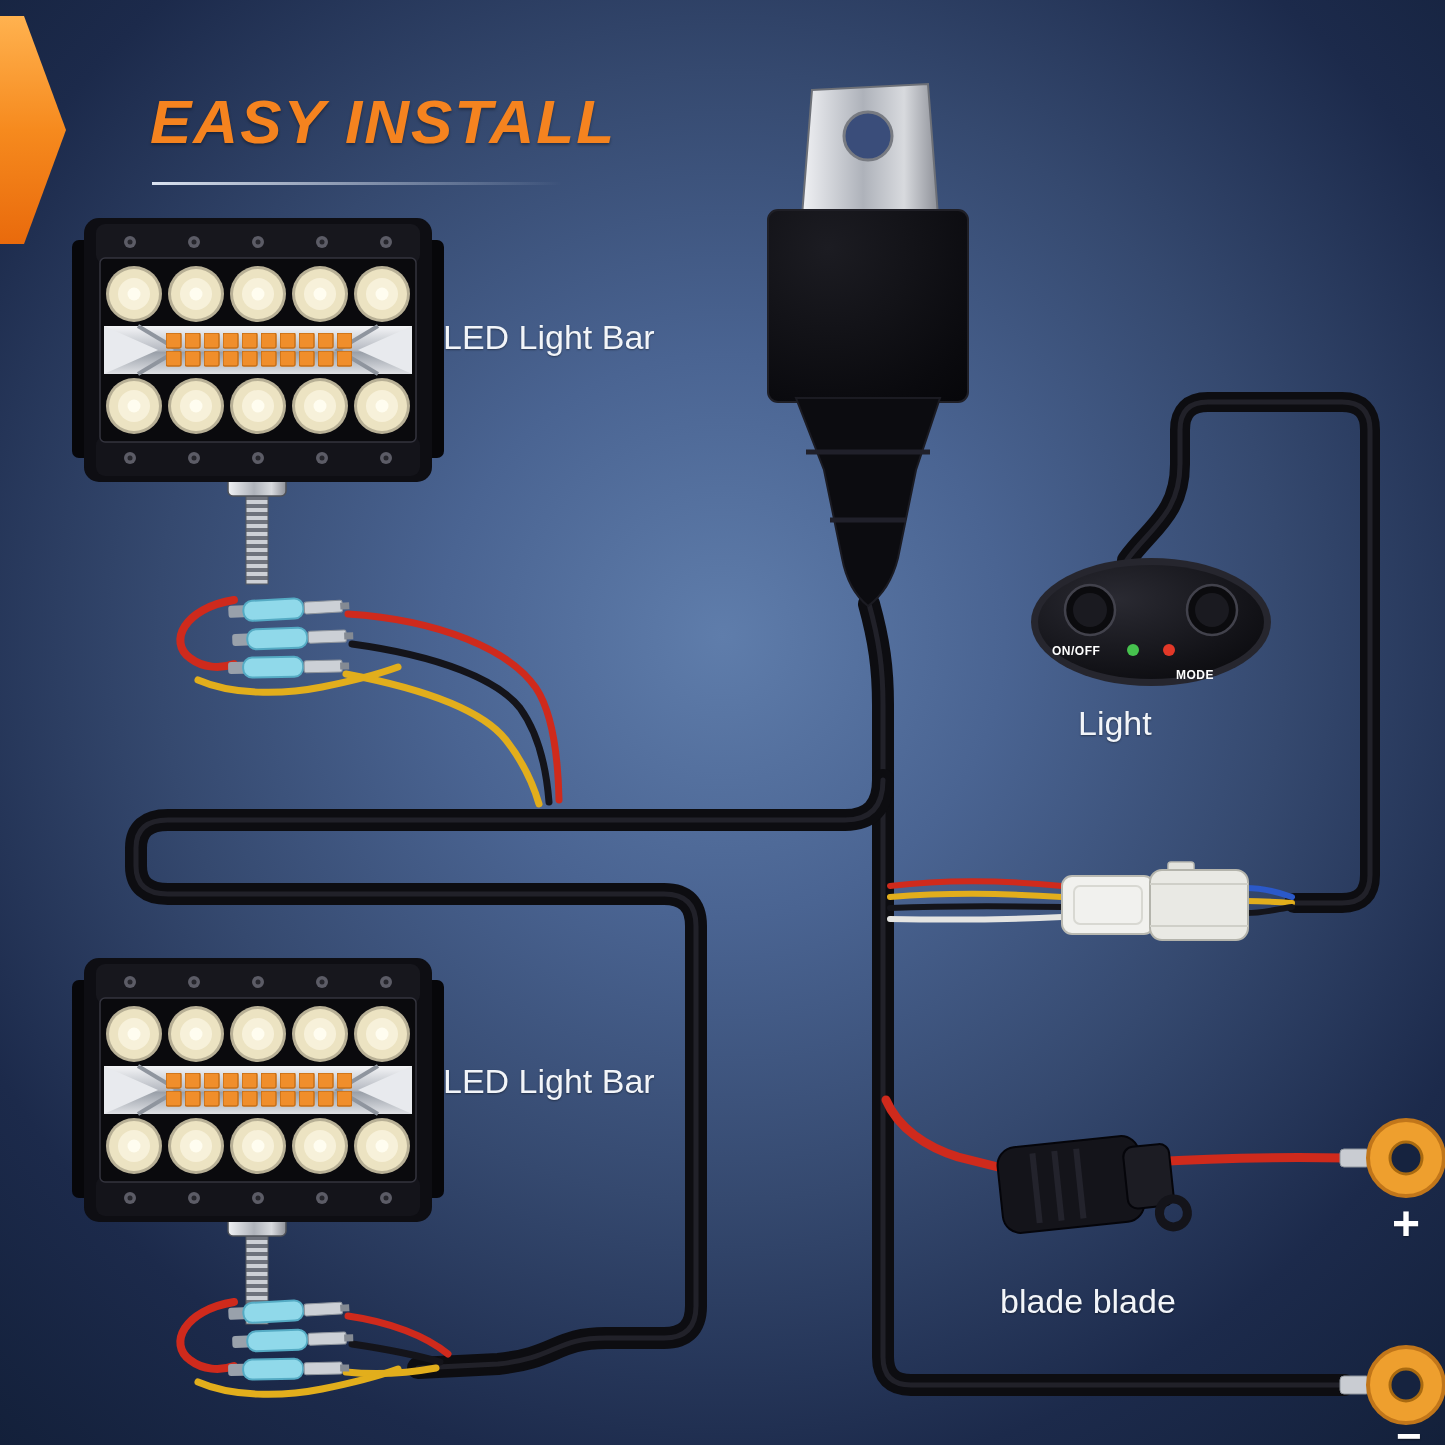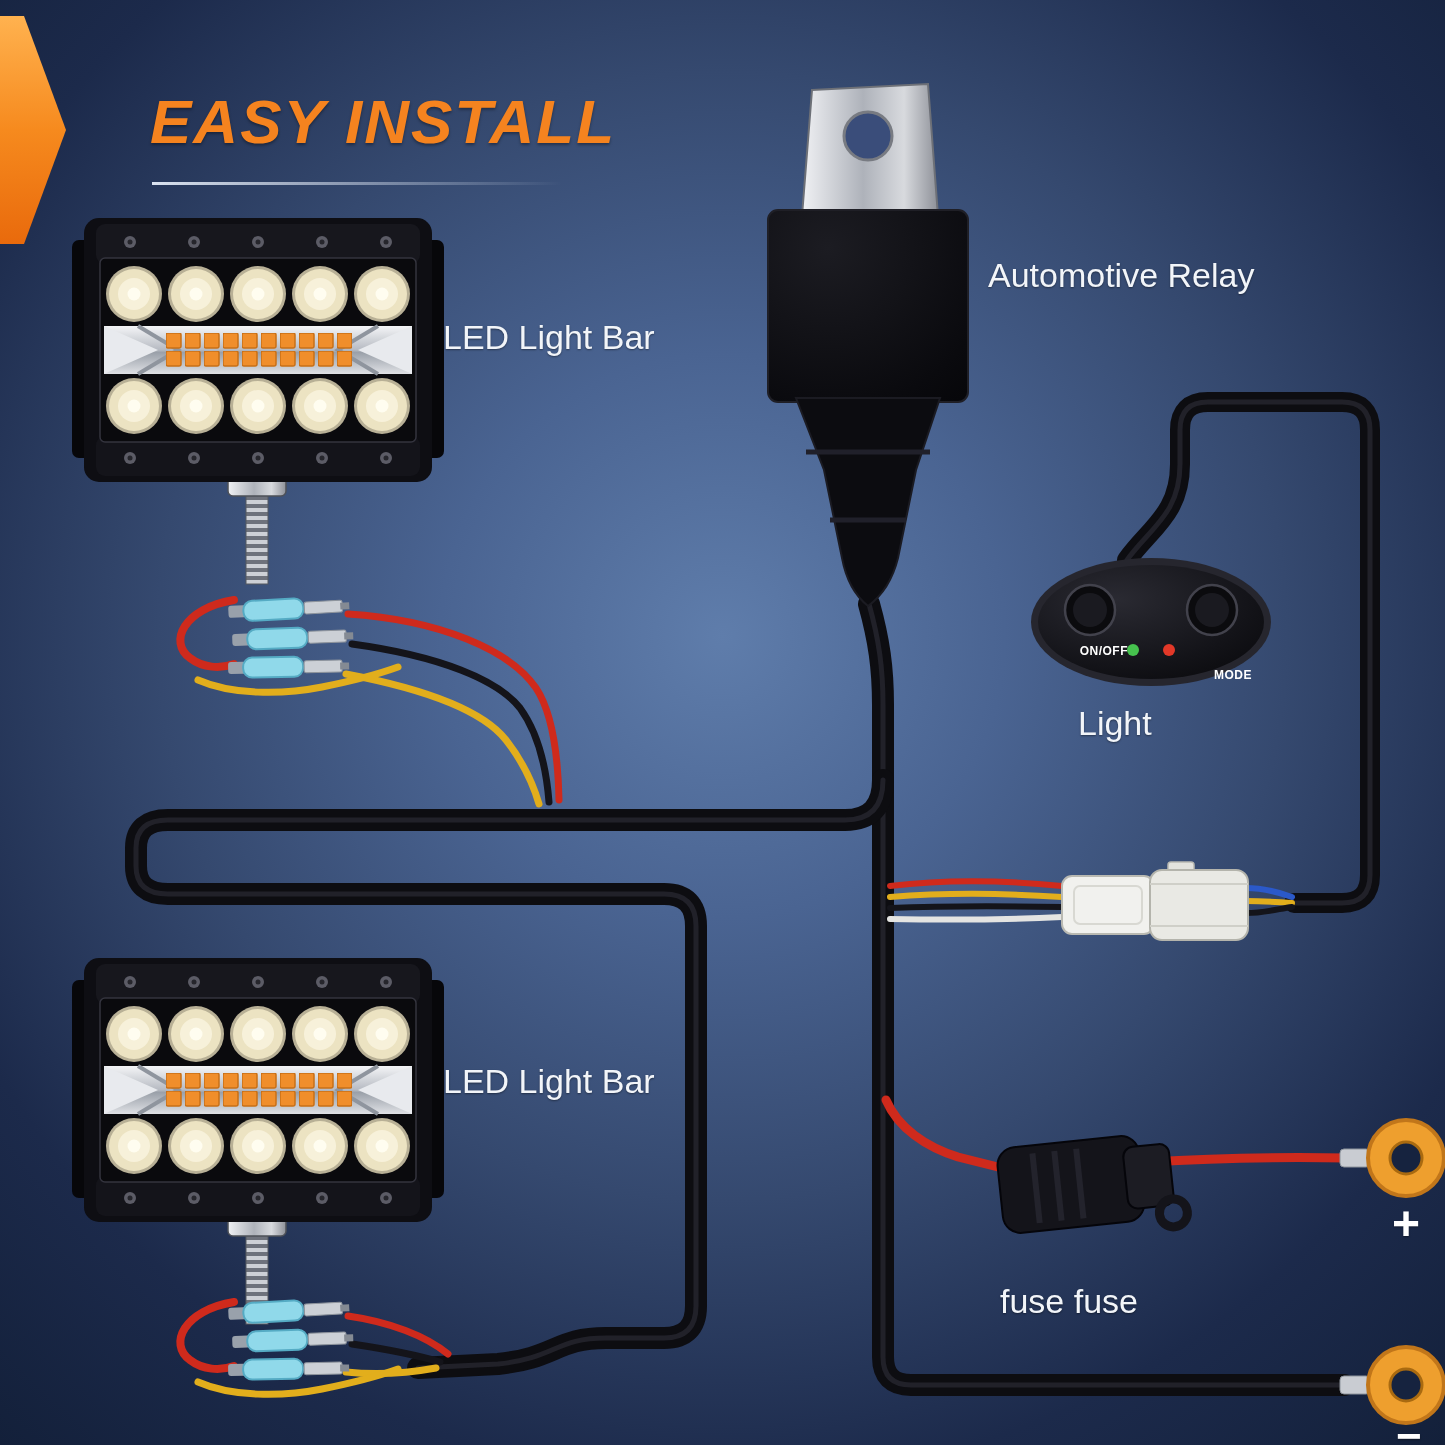--- a/index.html
+++ b/index.html
@@ -25,21 +25,21 @@
   .lbl-led-top{left:443px;top:318px;}
   .lbl-relay{left:988px;top:256px;}
   .lbl-switch{left:1078px;top:704px;}
   .lbl-led-bottom{left:443px;top:1062px;}
   .lbl-fuse{left:1000px;top:1282px;}
   .sign{position:absolute;color:#ffffff;font-weight:700;font-size:48px;line-height:1;
         text-shadow:0 1px 2px rgba(0,0,0,.4);}
   .sign-plus{left:1392px;top:1200px;}
   .sign-minus{left:1396px;top:1414px;font-size:44px;}
   .swlbl{position:absolute;color:#ffffff;font-weight:700;font-size:12px;letter-spacing:.5px;
-         width:76px;text-align:right;}
+         width:76px;text-align:left;}
   .swlbl-onoff{left:1052px;top:644px;}
   .swlbl-mode{left:1176px;top:644px;margin-top:24px;}
 </style>
 </head>
 <body>
 
 <div id="stage">
 
 <svg id="art" width="1445" height="1445" viewBox="0 0 1445 1445" xmlns="http://www.w3.org/2000/svg">
   <defs>
@@ -222,24 +222,23 @@
   <use href="#ledbar" transform="translate(82,952)"></use>
 
   <use href="#bundle" transform="translate(170,596)"></use>
   <use href="#bundle" transform="translate(170,1298)"></use>
 </svg>
 
 <div class="title">EASY INSTALL</div>
 <div class="title-underline"></div>
 
 <div class="lbl lbl-led-top">LED Light Bar</div>
-<div class="lbl lbl-relay">Automotive Relay</div>
 <div class="lbl lbl-switch">Light</div>
 <div class="lbl lbl-led-bottom">LED Light Bar</div>
-<div class="lbl lbl-fuse">fuse fuse</div>
+<div class="lbl lbl-fuse">blade blade</div>
 
 <div class="sign sign-plus">+</div>
 <div class="sign sign-minus">−</div>
 
 <div class="swlbl swlbl-onoff">ON/OFF</div>
 <div class="swlbl swlbl-mode">MODE</div>
 
 </div>
 
 </body></html>

